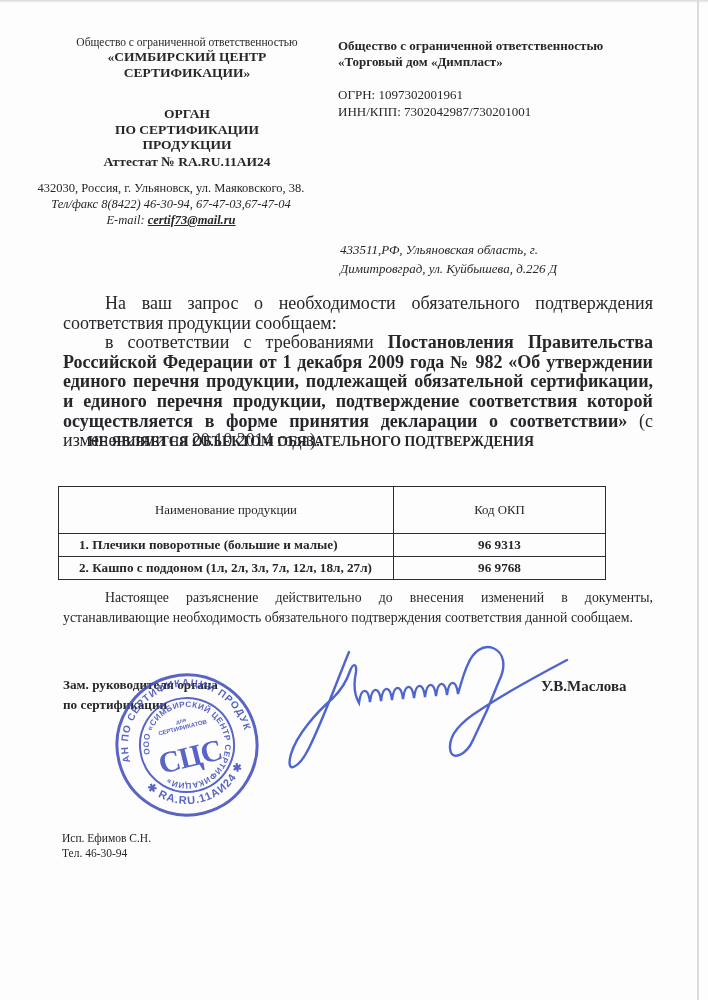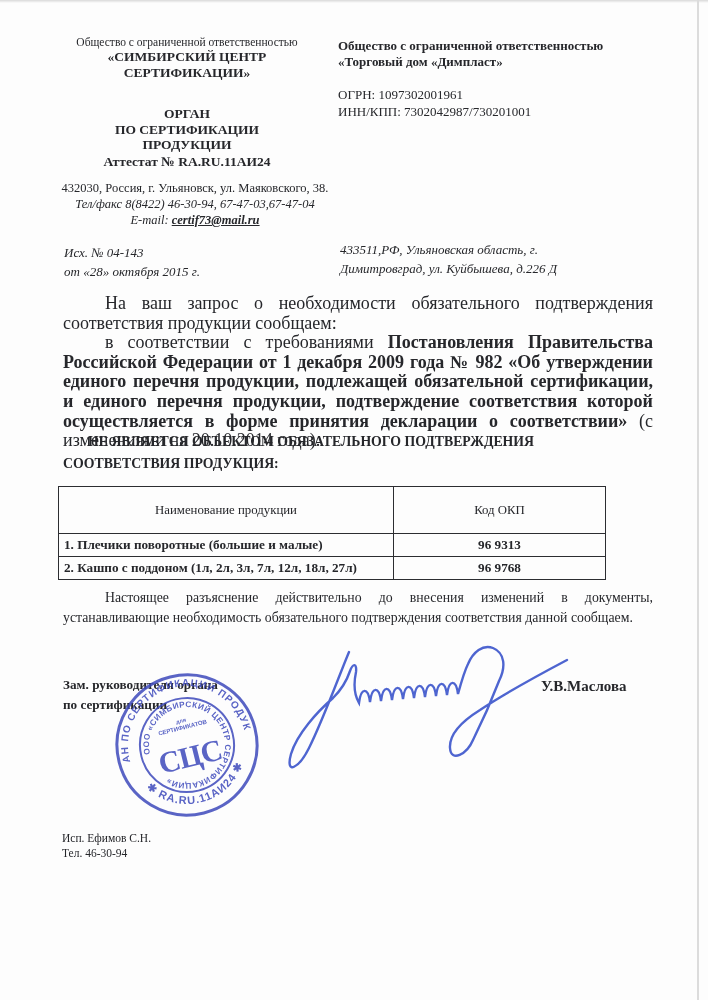--- a/index.html
+++ b/index.html
@@ -21,21 +21,21 @@
   .org-type{font-size:11.5px;}
   .org-name{font-size:13.5px;font-weight:bold;line-height:15.5px;margin-top:1px;}
   .dept{font-size:13.5px;font-weight:bold;line-height:15.5px;margin-top:26px;}
   .attestation{font-size:13.5px;font-weight:bold;margin-top:1px;}
 
   .hdr-right{position:absolute;left:338px;top:38px;width:330px;text-align:left;}
   .recipient{font-size:13px;font-weight:bold;line-height:16px;}
   .reg-codes{font-size:13px;line-height:16.5px;margin-top:17px;}
 
   
-  .contact{position:absolute;left:44px;top:181px;width:302px;text-align:center;}
+  .contact{position:absolute;left:20px;top:181px;width:302px;text-align:center;}
   .contact .addr{font-size:12.5px;}
   .contact .tel{font-size:12.5px;font-style:italic;line-height:16px;}
   .contact .mail{font-size:12.5px;font-style:italic;line-height:16px;}
   .contact .mail b{text-decoration:underline;}
 
   
   .ref-left{position:absolute;left:64px;top:243px;font-size:13px;font-style:italic;line-height:19px;}
   .ref-right{position:absolute;left:340px;top:240px;font-size:13px;font-style:italic;line-height:19px;}
 
   
@@ -48,21 +48,21 @@
     font-size:13.8px;font-weight:bold;line-height:22px;text-align:left;}
   .heading .l1{display:block;padding-left:25px;}
   .heading .l2{display:block;}
 
   
   table.okp{position:absolute;left:58px;top:486px;width:547px;
     border-collapse:collapse;table-layout:fixed;}
   table.okp th,table.okp td{border:1.6px solid #2c2d31;}
   table.okp th{font-weight:normal;font-size:12.8px;height:44px;text-align:center;vertical-align:middle;}
   table.okp td{font-size:13.2px;font-weight:bold;height:20px;vertical-align:middle;}
-  td.nm{text-align:left;padding-left:5px;}
+  td.nm{text-align:left;padding-left:20px;}
   td.cd{text-align:center;}
   col.c-name{width:335px;} col.c-code{width:212px;}
 
   .para3{position:absolute;left:63px;top:588px;width:590px;
     font-size:13.8px;line-height:19.6px;text-align:justify;}
   .para3 p{margin:0;text-indent:42px;}
 
   
   .sig-label{position:absolute;left:63px;top:675px;width:210px;
     font-size:13.2px;font-weight:bold;line-height:20px;}
@@ -108,37 +108,32 @@
   </div>
 
   <div class="contact">
     <div class="addr">432030, Россия, г. Ульяновск, ул. Маяковского, 38.</div>
     <div class="tel">Тел/факс 8(8422) 46-30-94, 67-47-03,67-47-04</div>
     <div class="mail">
       <span>E-mail: </span><b>certif73@mail.ru</b>
     </div>
   </div>
 
-  <div class="ref-left">
-    <span>Исх. № 04-143</span><br>
-    <span>от  «28» октября  2015 г.</span>
-  </div>
   <div class="ref-right">
     <span>433511,РФ, Ульяновская область, г.</span><br>
     <span>Димитровград, ул. Куйбышева, д.226 Д</span>
   </div>
 
   <div class="bodytext">
     <p>На ваш запрос о необходимости обязательного подтверждения соответствия продукции сообщаем:</p>
     <p><span>в соответствии с требованиями </span><span class="b">Постановления Правительства Российской Федерации от 1 декабря 2009 года № 982 «Об утверждении единого перечня продукции, подлежащей обязательной сертификации, и единого перечня продукции, подтверждение соответствия которой осуществляется в форме принятия декларации о соответствии»</span><span> (с изменениями на 20.10.2014 года).</span></p>
   </div>
 
   <div class="heading">
     <span class="l1">НЕ ЯВЛЯЕТСЯ ОБЪЕКТОМ ОБЯЗАТЕЛЬНОГО ПОДТВЕРЖДЕНИЯ</span>
-    <span class="l2">СООТВЕТСТВИЯ ПРОДУКЦИЯ:</span>
   </div>
 
   <table class="okp">
     <colgroup>
         <col class="c-name">
         <col class="c-code">
       </colgroup>
     <tbody>
         <tr>
       <th>Наименование продукции</th>

